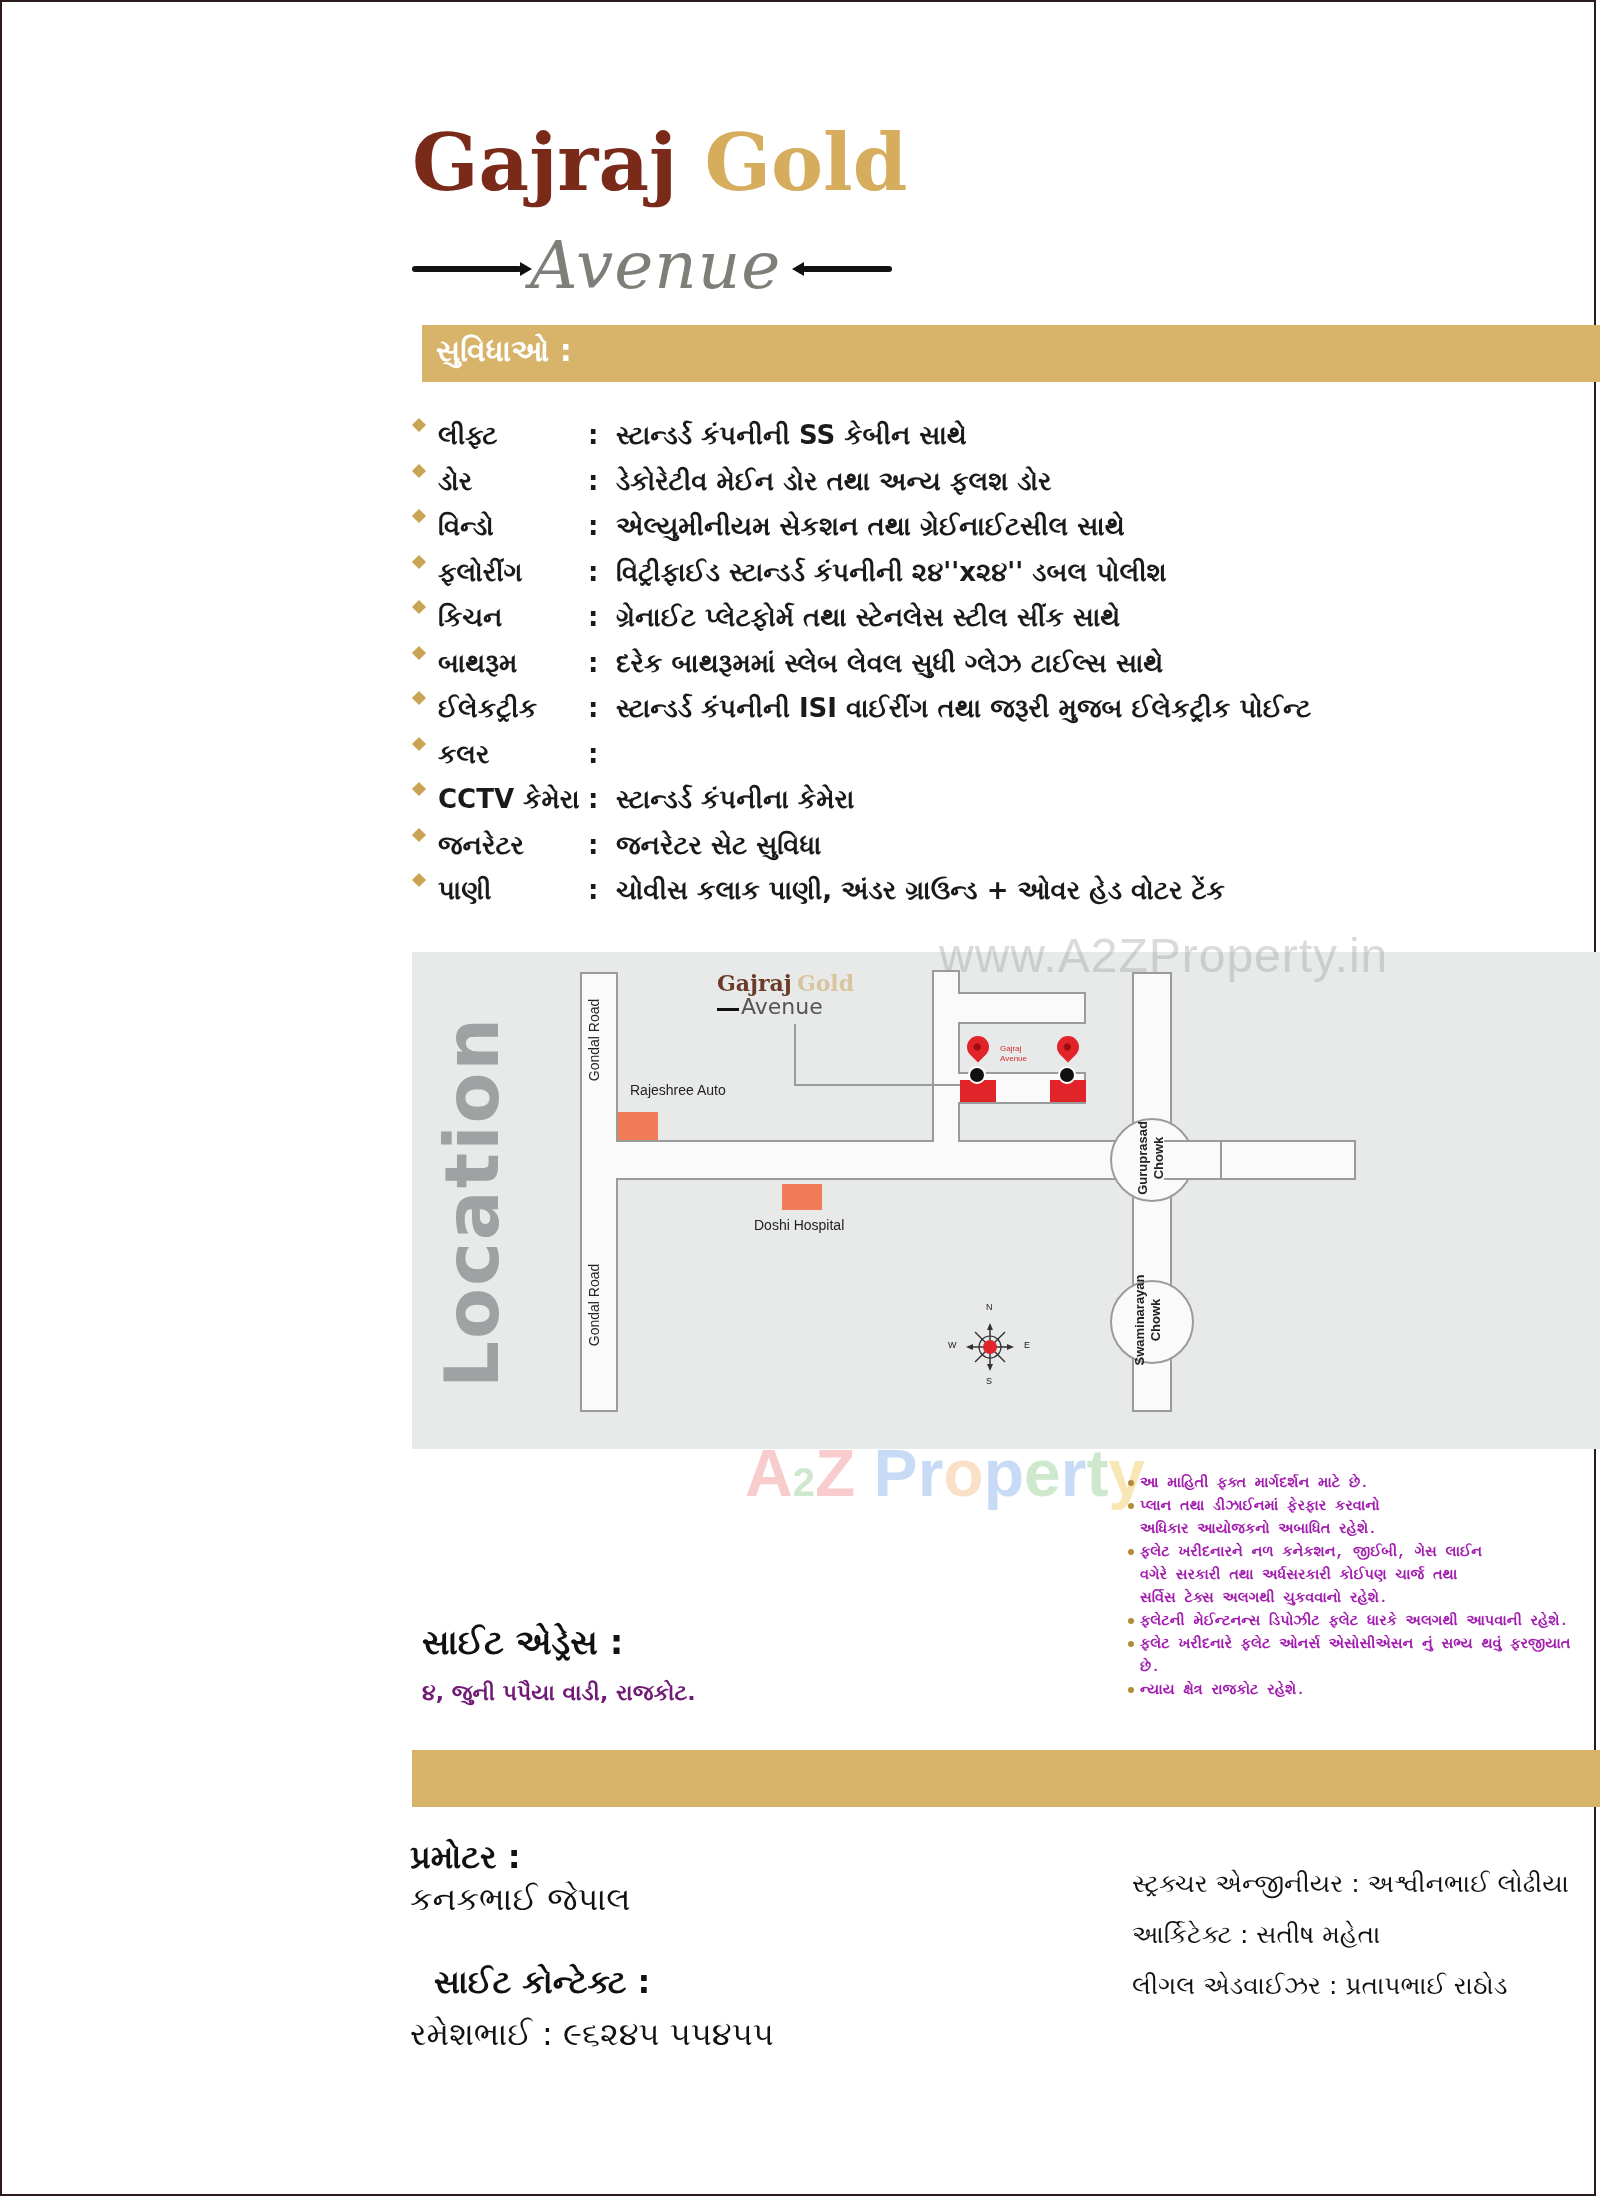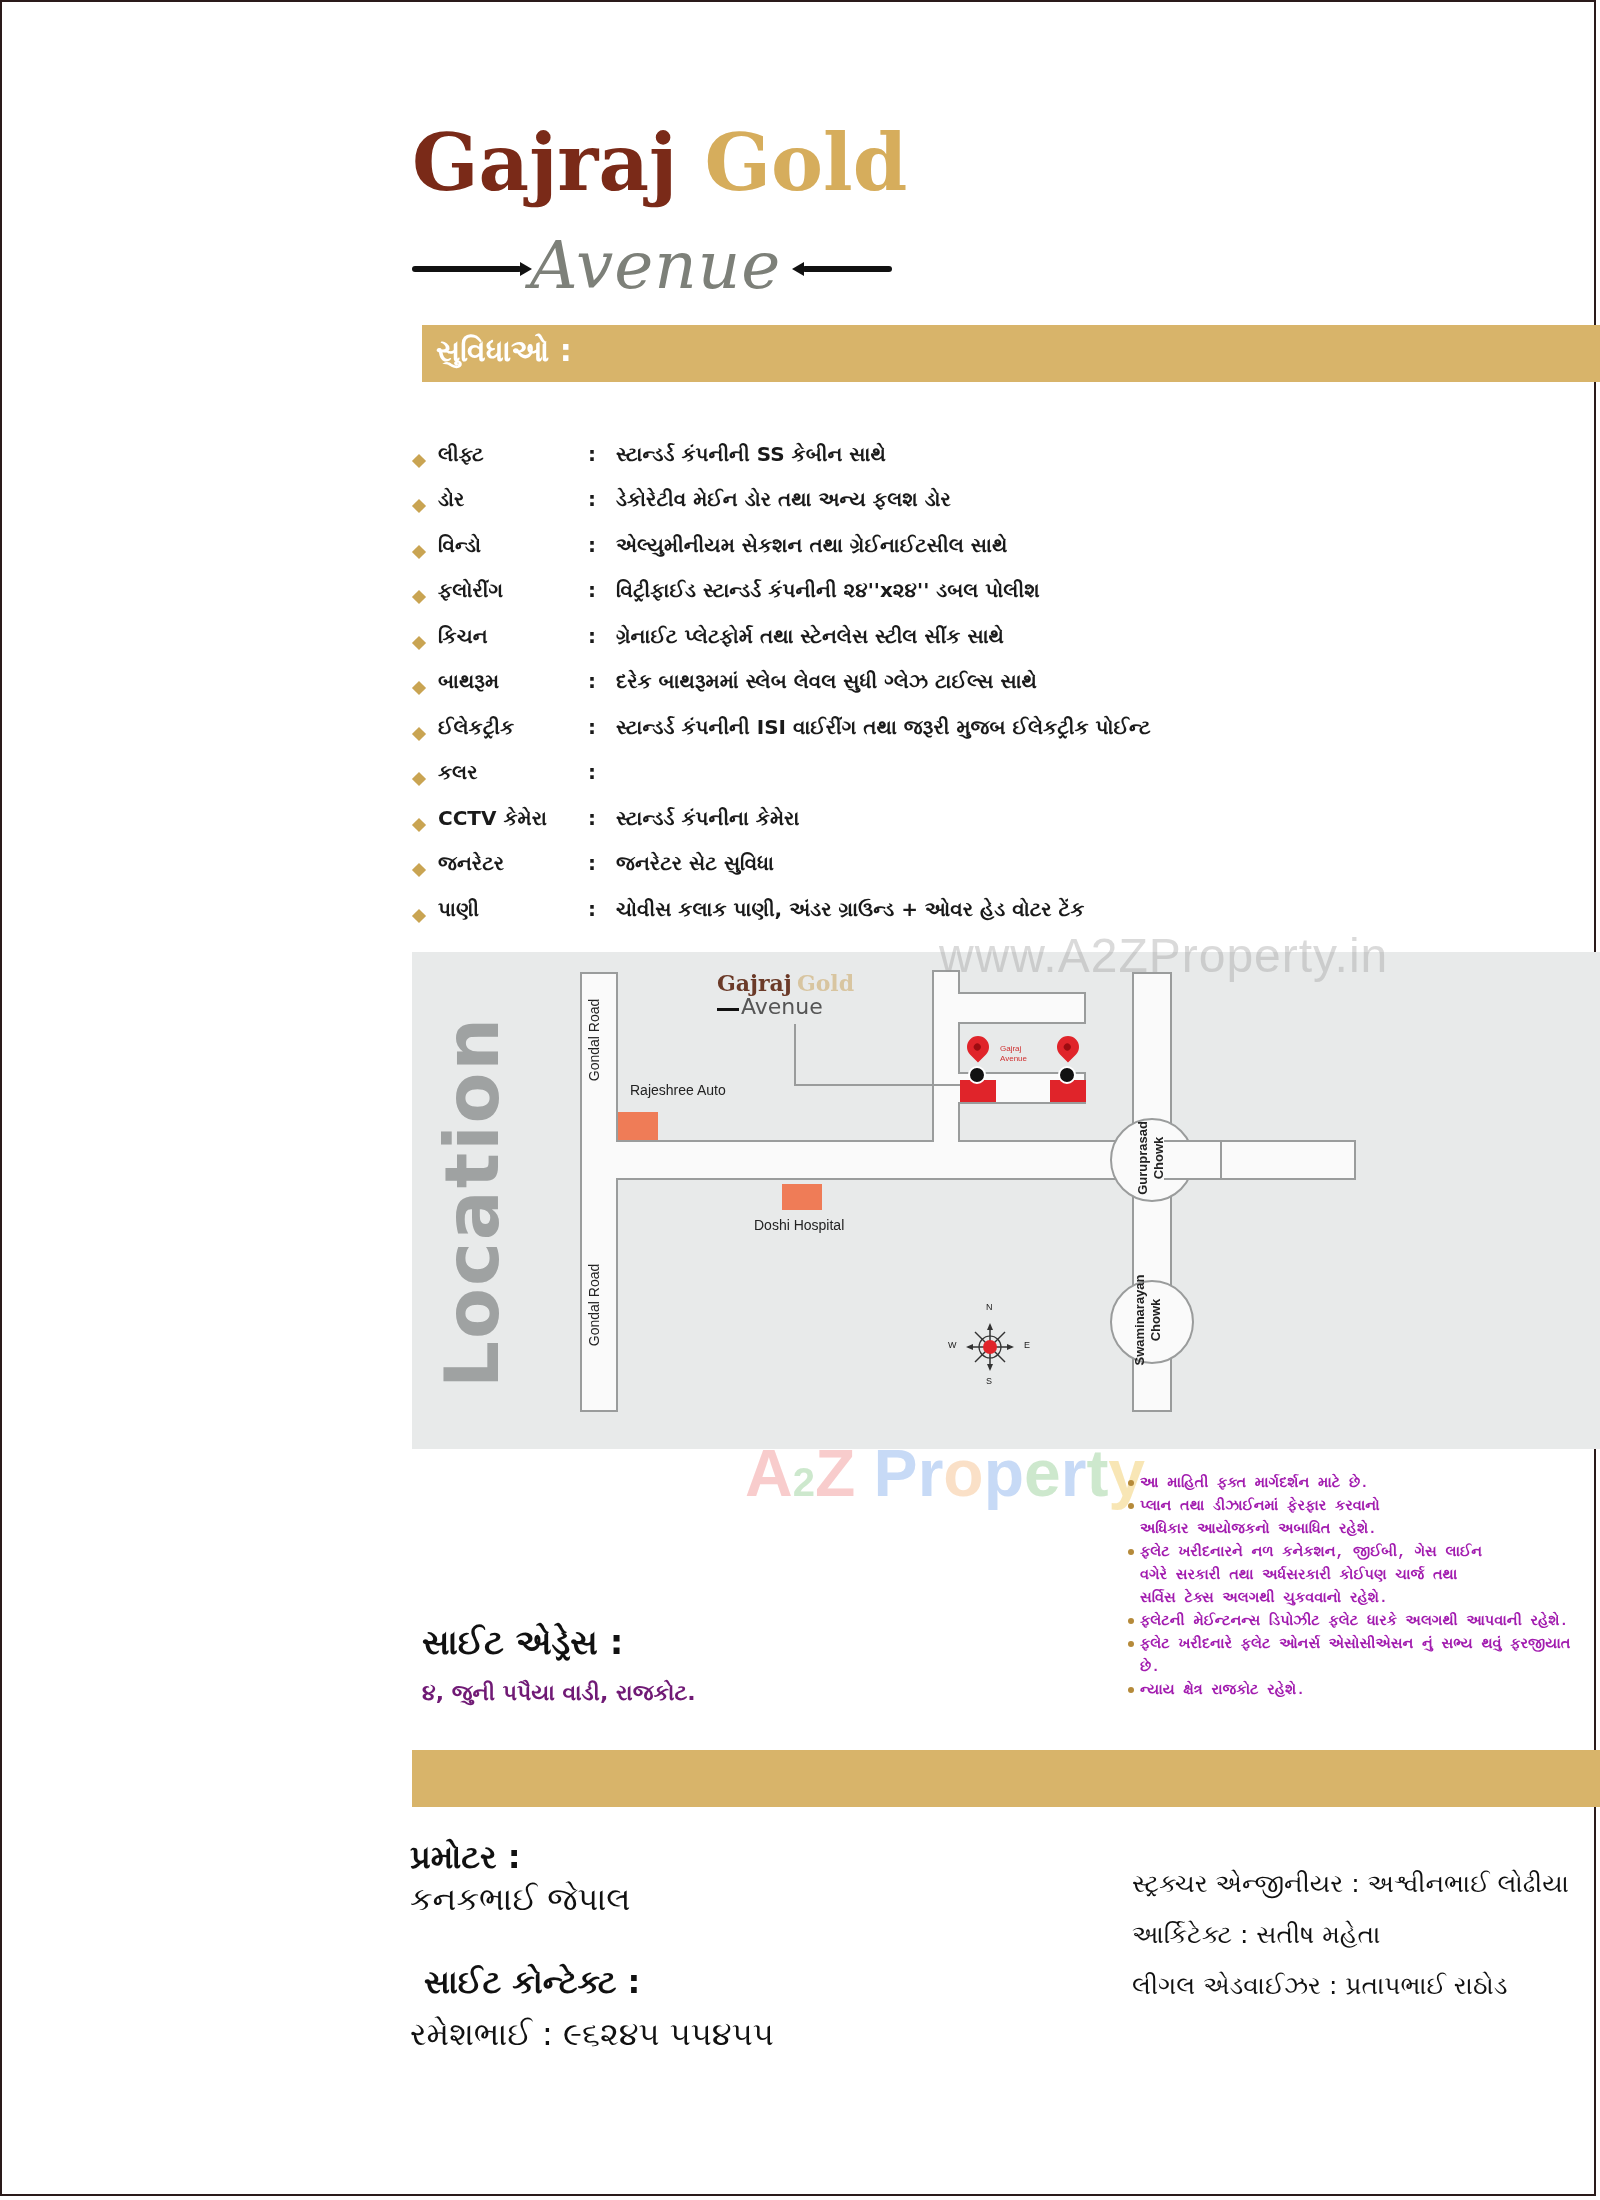--- a/index.html
+++ b/index.html
@@ -17,21 +17,21 @@
   .logo-dash.r { left: 390px; width: 90px; }
   .logo-dash.l::after, .logo-dash.r::before { content: ""; position: absolute; top: -4px; width: 0; height: 0; border-top: 7px solid transparent; border-bottom: 7px solid transparent; }
   .logo-dash.l::after { right: -10px; border-left: 12px solid #111; }
   .logo-dash.r::before { left: -10px; border-right: 12px solid #111; }
   .logo-avenue { position: absolute; left: 118px; top: 0; font-family: "DejaVu Serif", serif; font-style: italic; font-size: 66px; line-height: 80px; color: #7d8079; letter-spacing: 1px; }
   .band-title { position: absolute; left: 388px; top: 325px; width: 1188px; height: 57px; background: #d8b46a; margin-left: 34px; }
   .band-title span { position: absolute; left: 14px; top: 8px; font-size: 30px; font-weight: bold; color: #ffffff; }
 
   
   .amenities { position: absolute; left: 410px; top: 420px; width: 1180px; }
-  .amenity { position: relative; height: 45.5px; display: flex; align-items: flex-end; font-size: 20px; font-weight: bold; color: #1a1a1a; }
+  .amenity { position: relative; height: 45.5px; display: flex; align-items: flex-start; font-size: 26px; font-weight: bold; color: #1a1a1a; }
   .bullet { width: 10px; height: 10px; background: #c9a452; transform: rotate(45deg); margin: 0 14px 0 4px; flex: none; }
   .am-label { width: 150px; flex: none; }
   .am-colon { width: 28px; flex: none; }
   .am-desc { white-space: nowrap; }
 
   
   .map { position: absolute; left: 412px; top: 952px; width: 1188px; height: 497px; background: #e8eaea; overflow: hidden; }
   .map-location { position: absolute; left: 20px; top: 80px; width: 80px; height: 340px; }
   .map-location span { position: absolute; left: 50%; top: 50%; transform: translate(-50%,-50%) rotate(-90deg); font-size: 74px; font-weight: bold; color: #9fa2a2; letter-spacing: 2px; white-space: nowrap; }
   .road { position: absolute; background: #fafafa; border: 2px solid #9a9c9c; box-sizing: border-box; }
@@ -61,21 +61,21 @@
   .note::before { content: ""; position: absolute; left: 0; top: 8px; width: 6px; height: 6px; border-radius: 50%; background: #b58a3a; }
 
   
   .address-label { position: absolute; left: 422px; top: 1622px; font-size: 34px; font-weight: bold; color: #111; }
   .address-value { position: absolute; left: 422px; top: 1680px; font-size: 22px; font-weight: bold; color: #701a75; white-space: nowrap; }
 
   .band-bottom { position: absolute; left: 412px; top: 1750px; width: 1188px; height: 57px; background: #d8b46a; }
 
   .promoter-label { position: absolute; left: 410px; top: 1838px; font-size: 32px; font-weight: bold; }
   .promoter-name { position: absolute; left: 410px; top: 1880px; font-size: 32px; }
-  .contact-label { position: absolute; left: 424px; top: 1963px; font-size: 32px; font-weight: bold; }
+  .contact-label { position: absolute; left: 434px; top: 1963px; font-size: 32px; font-weight: bold; }
   .contact-value { position: absolute; left: 410px; top: 2015px; font-size: 32px; white-space: nowrap; }
 
   .team { position: absolute; left: 1132px; top: 1858px; font-size: 25px; line-height: 51px; color: #111; white-space: nowrap; }
 </style>
 </head>
 <body>
 
 <div class="frame"></div>
 
 <div class="logo">

